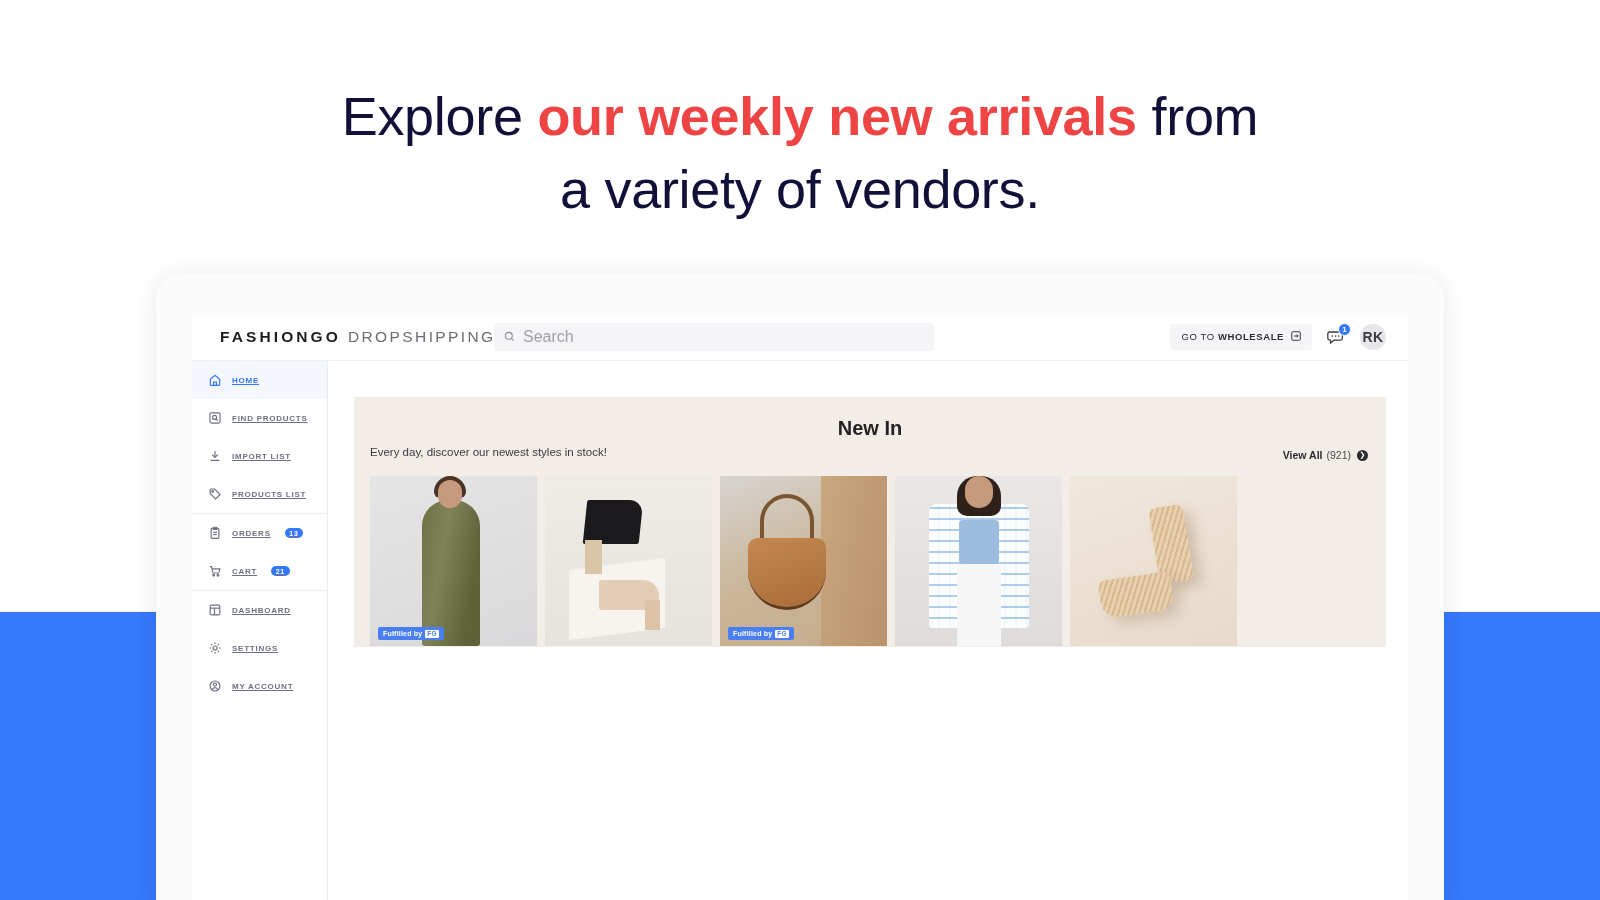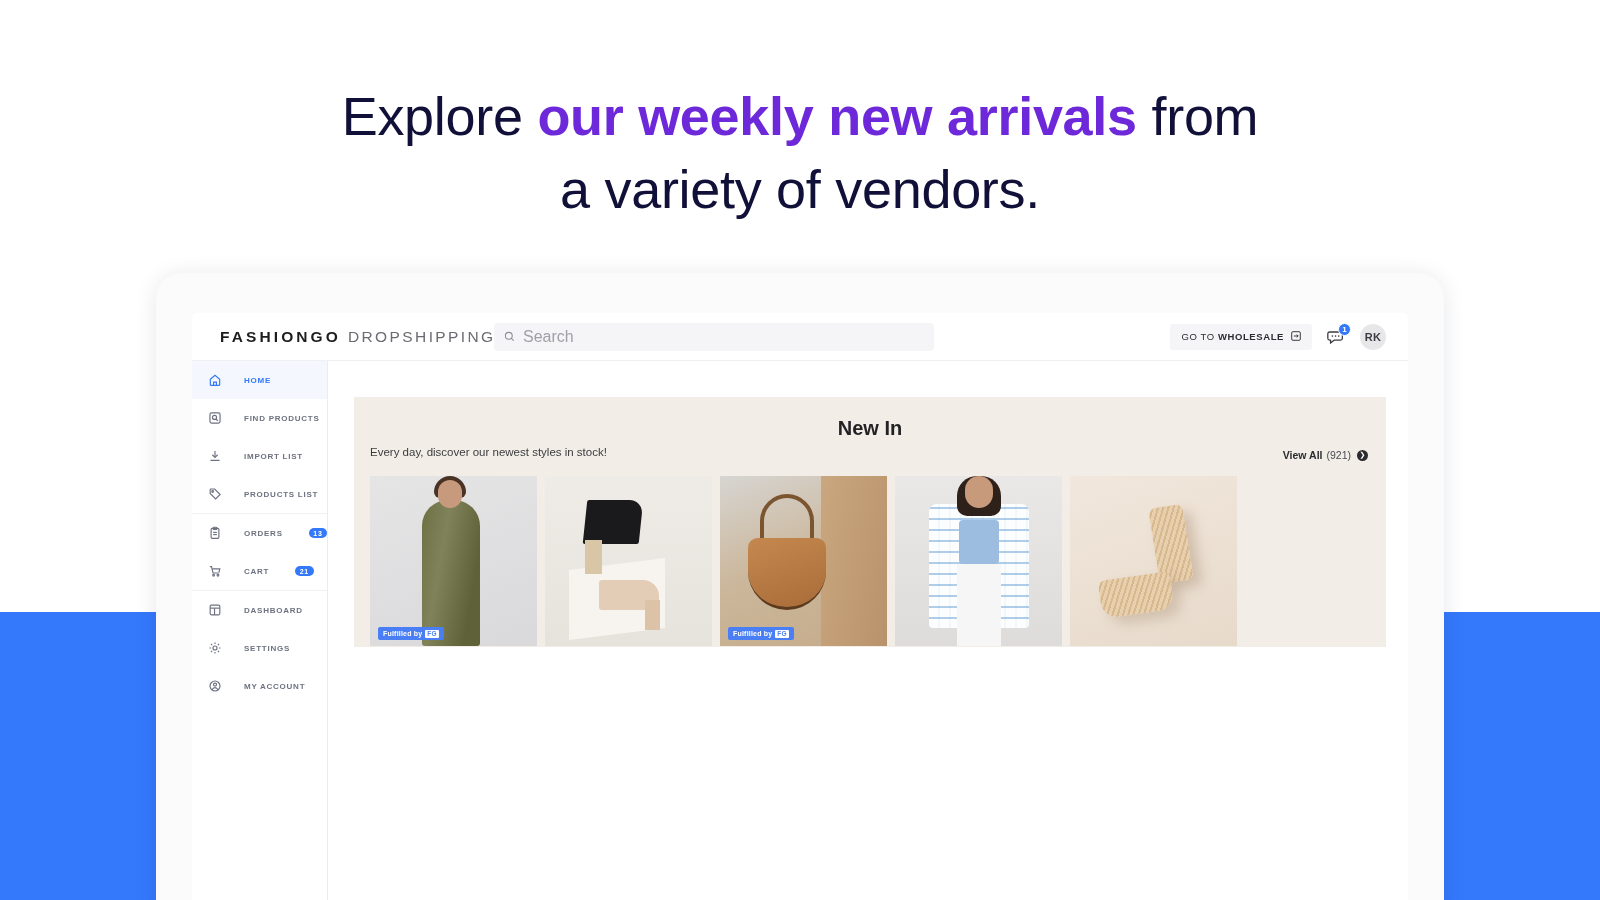--- a/index.html
+++ b/index.html
@@ -25,21 +25,21 @@
   .headline {
     position:absolute; left:0; top:80px; width:1600px;
     text-align:center;
     font-size:54px;
     line-height:1.36;
     font-weight:400;
     color:#111038;
     letter-spacing:-0.3px;
   }
   .headline .hl {
-    color:#6d28d9;
+    color:#ef4444;
     font-weight:700;
   }
 
   
   .device {
     position:absolute; left:156px; top:273px;
     width:1288px; height:640px;
     background:#fbfbfc;
     border-radius:26px 26px 0 0;
     box-shadow: 0 2px 22px rgba(20,30,60,.10);
@@ -91,37 +91,38 @@
     position:absolute; right:-5px; top:-4px;
     min-width:13px; height:13px; border-radius:7px;
     background:#3478fb; color:#fff;
     font-size:8px; font-weight:700;
     display:flex; align-items:center; justify-content:center;
     padding:0 3px; border:1.5px solid #fff;
   }
   .avatar {
     width:26px; height:26px; border-radius:50%;
     background:#e7e7ea; color:#3b3b42;
-    font-size:11px; font-weight:700; letter-spacing:.4px;
+    font-size:14px; font-weight:700; letter-spacing:.4px;
     display:flex; align-items:center; justify-content:center;
   }
 
   
   .app-body { display:flex; height:552px; }
   .sidebar {
     width:136px; background:#ffffff;
     border-right:1px solid #ececef;
     padding-top:0;
   }
   .nav-group { border-bottom:1px solid #f0f0f2; }
   .nav-item {
     height:38px; display:flex; align-items:center;
-    padding-left:16px; gap:22px;
+    padding-left:16px; gap:10px;
     font-size:8px; letter-spacing:.75px; color:#6e7280;
     font-weight:600;
+    text-decoration:underline;
   }
   .nav-item.active { background:#f4f7fd; color:#3478fb; }
   .nav-item.active .ico svg { stroke:#3478fb; }
   .nav-item .ico { width:14px; height:14px; display:flex; align-items:center; justify-content:center; }
   .nav-item .ico svg { stroke:#6e7280; fill:none; stroke-width:1.5; }
   .nav-badge {
     background:#3478fb; color:#fff;
     font-size:7px; font-weight:700;
     border-radius:8px; padding:1.5px 4.5px;
     margin-left:4px; line-height:1;

